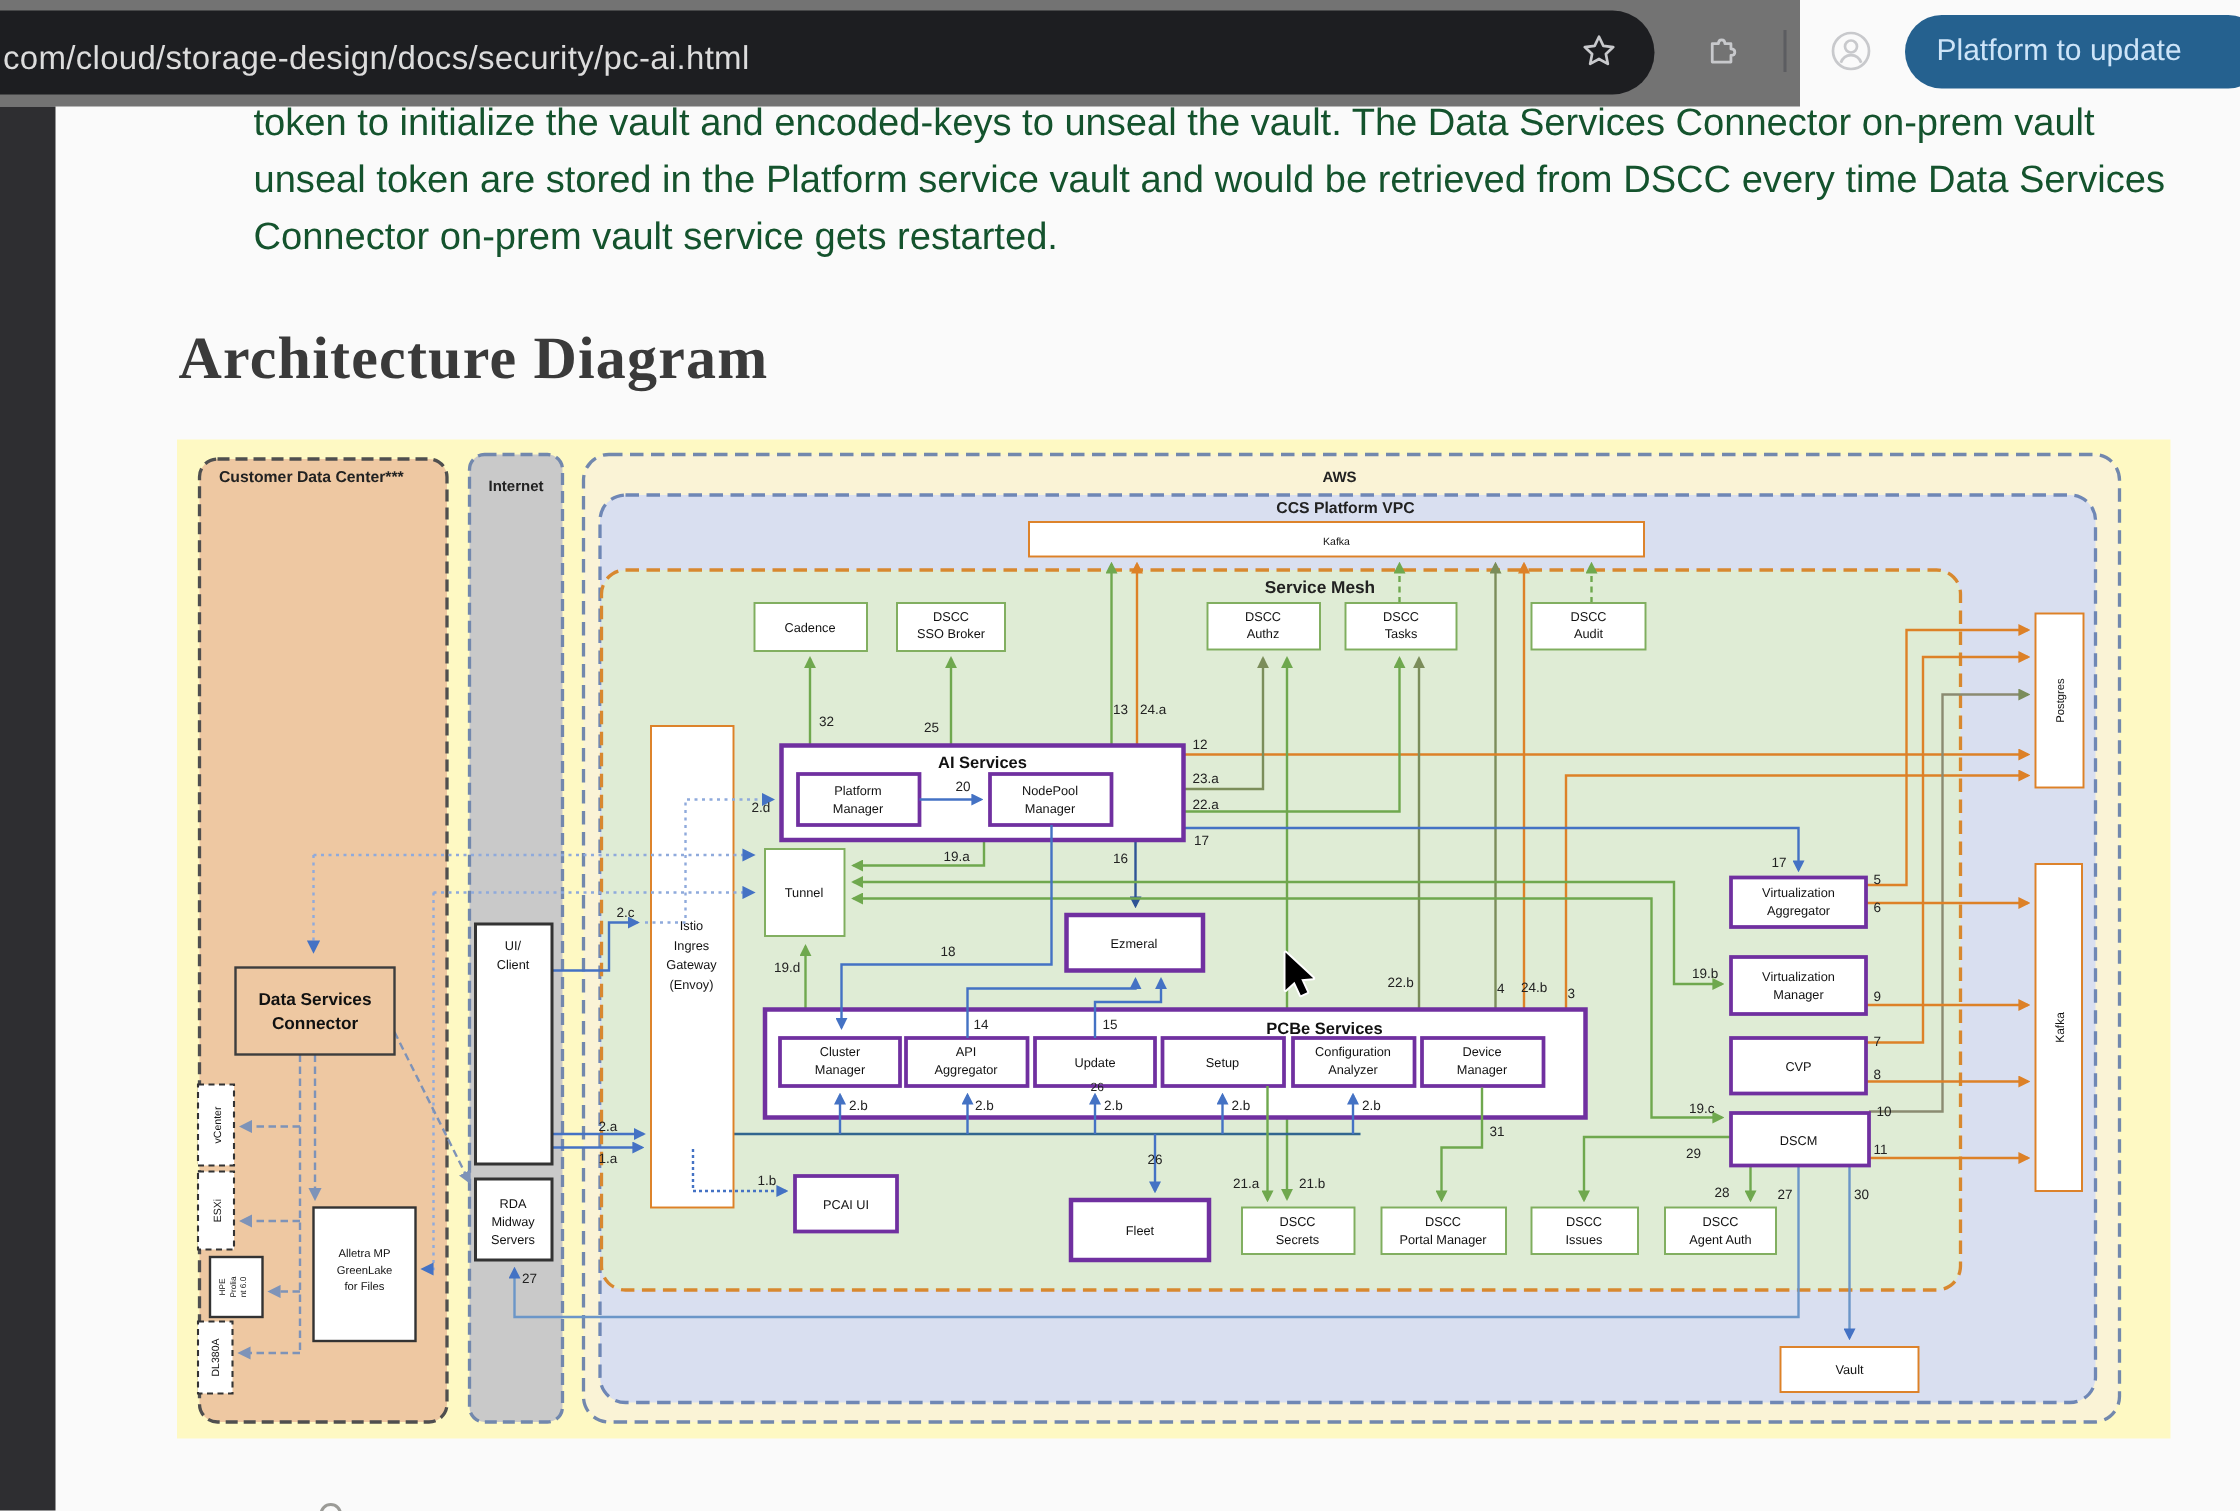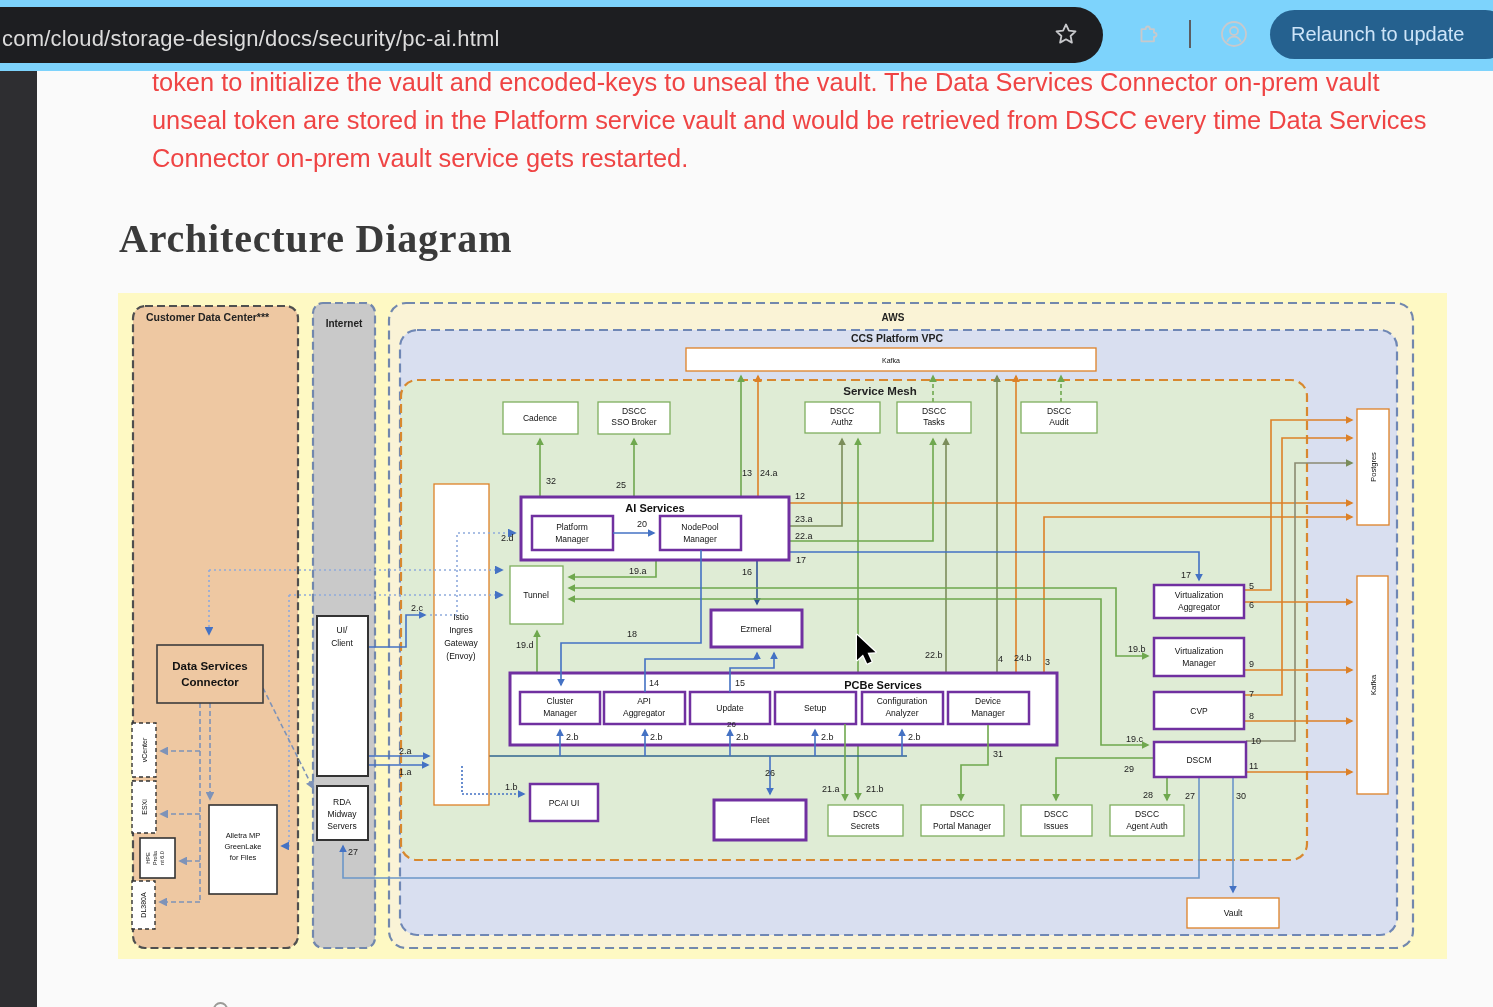--- a/index.html
+++ b/index.html
@@ -1,23 +1,23 @@
 <!DOCTYPE html>
 <html><head>
 <meta charset="utf-8">
 <style>
   html,body{margin:0;padding:0;width:1493px;height:1007px;overflow:hidden;background:#fafafa;font-family:"Liberation Sans",sans-serif;}
   .abs{position:absolute;}
-  #toolbar{position:absolute;left:0;top:0;width:1493px;height:71px;background:#7dd3fc;}
+  #toolbar{position:absolute;left:0;top:0;width:1200px;height:71px;background:#737373;}
   #urlpill{position:absolute;left:-30px;top:7px;width:1133px;height:56px;background:#1d1e21;border-radius:28px;}
   #urltext{position:absolute;left:32px;top:19px;color:#dcdcdc;font-size:22px;letter-spacing:0.2px;}
   #relaunch{position:absolute;left:1270px;top:10px;width:240px;height:49px;background:#25618f;border-radius:25px;}
   #relaunch span{position:absolute;left:21px;top:13px;color:#cde4f8;font-size:20px;}
   #leftstrip{position:absolute;left:0;top:71px;width:37px;height:936px;background:#2e2e31;}
-  #para{position:absolute;left:152px;top:63px;width:1290px;color:#ef4444;font-size:25.4px;line-height:38px;}
+  #para{position:absolute;left:169px;top:63px;width:1290px;color:#14532d;font-size:25.4px;line-height:38px;}
   #h2{position:absolute;left:119px;top:215px;color:#3a3a3a;font-family:"Liberation Serif",serif;font-size:40px;font-weight:bold;letter-spacing:0.8px;text-align:center;}
   #imgblock{position:absolute;left:118px;top:293px;width:1329px;height:666px;background:#fef9c3;}
   svg text{font-family:"Liberation Sans",sans-serif;}
 </style>
 </head>
 <body>
 <div id="toolbar">
   <div id="urlpill">
       <div id="urltext">com/cloud/storage-design/docs/security/pc-ai.html</div>
     </div>
@@ -27,21 +27,21 @@
   <svg class="abs" style="left:1135px;top:21px" width="26" height="26" viewBox="0 0 24 24">
       <path d="M6 7.5 H9.8 C9.8 4.3 13.8 4.3 13.8 7.5 H17.5 V10.7 C20.7 10.7 20.7 14.7 17.5 14.7 V18.8 H6 Z" fill="none" stroke="#c8c9cc" stroke-width="1.7" stroke-linejoin="round"></path>
     </svg>
   <div class="abs" style="left:1189px;top:20px;width:2px;height:28px;background:#5c5d61"></div>
   <svg class="abs" style="left:1220px;top:20px" width="28" height="28" viewBox="0 0 28 28">
       <circle cx="14" cy="14" r="12" fill="none" stroke="#c8c9cc" stroke-width="1.8"></circle>
       <circle cx="14" cy="11" r="4" fill="none" stroke="#c8c9cc" stroke-width="1.8"></circle>
       <path d="M7.2 21.8c1.3-3.6 3.8-5.1 6.8-5.1s5.5 1.5 6.8 5.1" fill="none" stroke="#c8c9cc" stroke-width="1.8"></path>
     </svg>
   <div id="relaunch">
-      <span>Relaunch to update</span>
+      <span>Platform to update</span>
     </div>
 </div>
 <div id="leftstrip"></div>
 <div id="para">token to initialize the vault and encoded-keys to unseal the vault. The Data Services Connector on-prem vault<br>unseal token are stored in the Platform service vault and would be retrieved from DSCC every time Data Services<br>Connector on-prem vault service gets restarted.</div>
 <div id="h2">Architecture Diagram</div>
 <div id="imgblock">
 <svg width="1329" height="666" viewBox="118 293 1329 666">
 
 <defs>
 <marker id="mg" viewBox="0 0 10 10" refX="8" refY="5" markerWidth="5" markerHeight="5" orient="auto-start-reverse">

